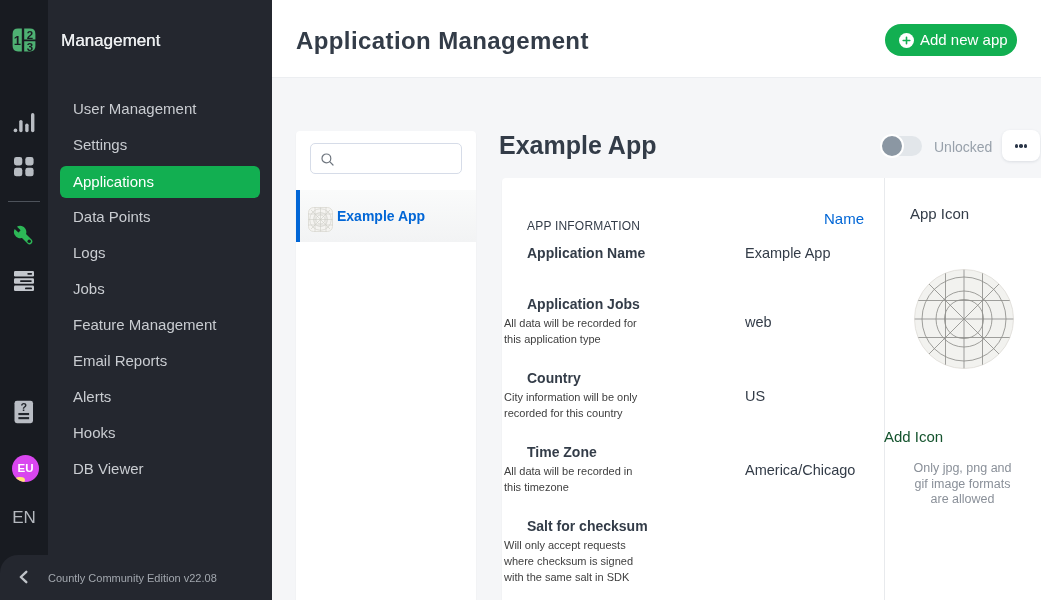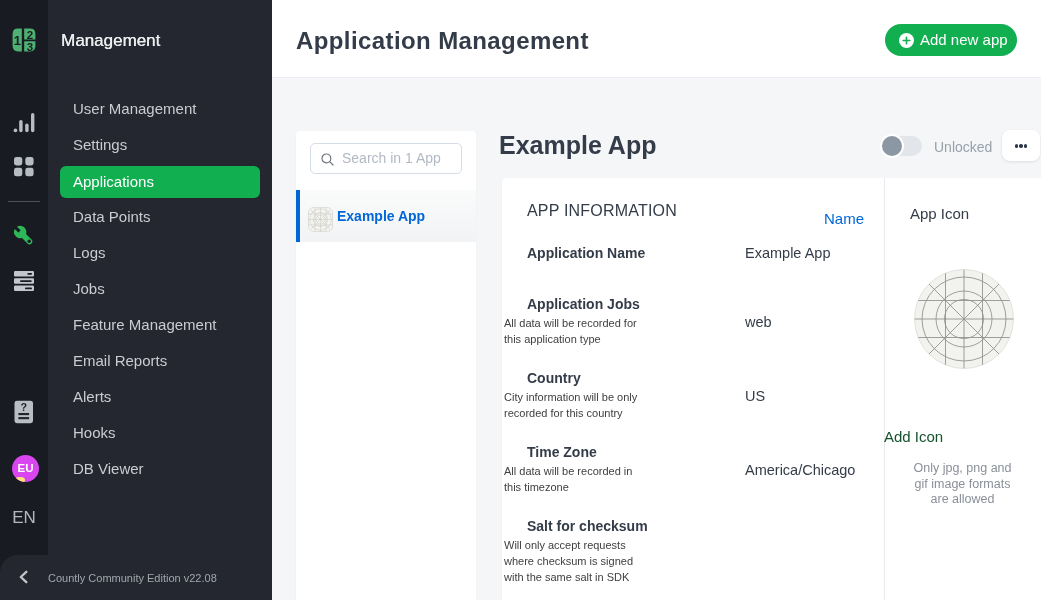--- a/index.html
+++ b/index.html
@@ -46,21 +46,21 @@
 h2{position:absolute;left:499px;top:131px;font-size:25px;font-weight:bold;color:#333c48;z-index:3}
 .toggle{left:882px;top:136px;width:40px;height:20px;border-radius:10px;background:#e2e6ea;z-index:3}
 .knob{left:879.5px;top:134px;width:24px;height:24px;border-radius:50%;background:#8b97a3;border:2.5px solid #fff;z-index:4}
 .unlocked{left:934px;top:139px;font-size:14px;color:#98a1ab;z-index:3}
 .dots{left:1002px;top:130px;width:38px;height:31px;background:#fff;border-radius:8px;box-shadow:0 1px 3px rgba(42,60,85,.12);z-index:3;text-align:left}
 .dots span{position:absolute;width:3.6px;height:3.6px;border-radius:50%;background:#2b3648;top:143.8px;top:14.2px}
 
 
 .card{left:502px;top:178px;width:543px;height:422px;background:#fff;border-radius:4px 4px 0 0;box-shadow:0 1px 2px rgba(0,0,0,.05);z-index:2}
 .vdiv{left:884px;top:178px;width:1px;height:422px;background:#e8eaed;z-index:3}
-.appinfo{left:527px;top:202px;font-size:16px;font-weight:normal;color:#333c48;letter-spacing:.2px;z-index:3}
+.appinfo{left:527px;top:219px;font-size:12px;font-weight:normal;color:#333c48;letter-spacing:.2px;z-index:3}
 .edit{left:824px;top:210px;font-size:15px;color:#0166d6;z-index:3}
 .flabel{left:527px;font-size:14px;font-weight:bold;color:#333c48;z-index:3}
 .fdesc{left:504px;width:180px;font-size:11px;line-height:16.2px;color:#404040;z-index:3}
 .fval{left:745px;font-size:14.5px;color:#333c48;z-index:3}
 
 
 .appicon-label{left:910px;top:205px;font-size:15px;font-weight:normal;color:#333c48;z-index:3}
 .bigcircle{left:914px;top:269px;z-index:3}
 .addicon{left:884px;top:428px;width:186px;text-align:left;font-size:15px;color:#14532d;z-index:3}
 .formats{left:884px;top:461px;width:157px;text-align:center;font-size:12.5px;line-height:15.5px;color:#8a9099;z-index:3}
@@ -153,21 +153,20 @@
 </div>
 
 <div class="abs content"></div>
 
 <div class="abs panel"></div>
 <div class="abs search">
   <svg width="13" height="13" viewBox="0 0 13 13">
       <circle cx="5.4" cy="5.4" r="4.4" stroke="#6e757e" stroke-width="1.2" fill="none"></circle>
       <path d="M8.7 8.7 L12 12" stroke="#6e757e" stroke-width="1.2" stroke-linecap="round"></path>
     </svg>
-  <span>Search in 1 App</span>
 </div>
 <div class="abs approw">
   <div class="bar"></div>
   <svg class="appicon" viewBox="0 0 25 25">
   <rect x="0.5" y="0.5" width="24" height="24" rx="5" fill="#f5f4f1" stroke="#dbd9d2" stroke-width="0.8"></rect>
   <g stroke="#ccccc6" stroke-width="0.6" fill="none">
     <path d="M12.5 0.5 V24.5 M0.5 12.5 H24.5 M7 0.5 V24.5 M18 0.5 V24.5 M0.5 7 H24.5 M0.5 18 H24.5 M3 3 L22 22 M22 3 L3 22"></path>
     <circle cx="12.5" cy="12.5" r="7"></circle>
     <circle cx="12.5" cy="12.5" r="4.5"></circle>
     <circle cx="12.5" cy="12.5" r="10.8"></circle>

